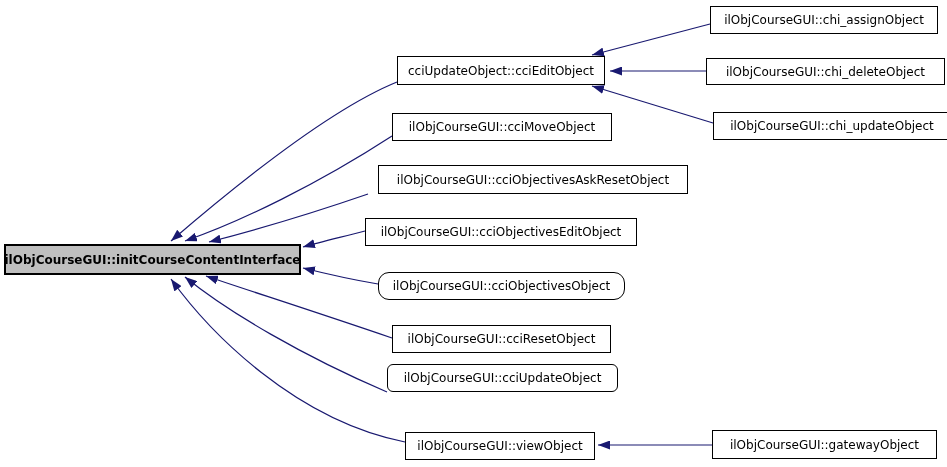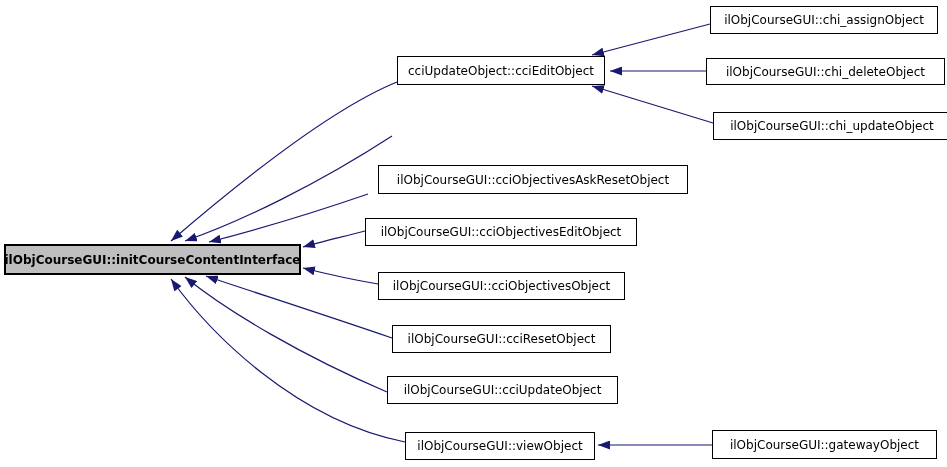--- a/index.html
+++ b/index.html
@@ -78,30 +78,31 @@
     <path class="edge" d="M710,24 L592,55" marker-end="url(#arrowhead)"></path>
     <path class="edge" d="M706,71 L610,71" marker-end="url(#arrowhead)"></path>
     <path class="edge" d="M713,123 L592,86" marker-end="url(#arrowhead)"></path>
     <path class="edge" d="M712,445 L598,445" marker-end="url(#arrowhead)"></path>
   </svg>
 
   <div class="node highlight" style="left:4px;top:244px;width:297px;height:31px;">ilObjCourseGUI::initCourseContentInterface</div>
 
   <div class="node" style="left:397px;top:56px;width:208px;height:29px;">cciUpdateObject::cciEditObject</div>
 
+  <div class="node" style="left:392px;top:113px;width:220px;height:28px;">ilObjCourseGUI::cciMoveObject</div>
 
   <div class="node" style="left:350px;top:165px;width:310px;height:29px;margin-left:28px;">ilObjCourseGUI::cciObjectivesAskResetObject</div>
 
   <div class="node" style="left:365px;top:218px;width:272px;height:28px;">ilObjCourseGUI::cciObjectivesEditObject</div>
 
-  <div class="node" style="left:378px;top:272px;width:247px;height:28px;">ilObjCourseGUI::cciObjectivesObject</div>
+  <div class="node" style="left:378px;top:272px;width:247px;height:28px;border-radius:11px;">ilObjCourseGUI::cciObjectivesObject</div>
 
   <div class="node" style="left:392px;top:325px;width:219px;height:28px;">ilObjCourseGUI::cciResetObject</div>
 
-  <div class="node" style="left:387px;top:376px;width:231px;height:28px;">ilObjCourseGUI::cciUpdateObject</div>
+  <div class="node" style="left:387px;top:364px;width:231px;height:28px;border-radius:6px;">ilObjCourseGUI::cciUpdateObject</div>
 
   <div class="node" style="left:405px;top:432px;width:190px;height:28px;">ilObjCourseGUI::viewObject</div>
 
   <div class="node" style="left:710px;top:6px;width:228px;height:28px;">ilObjCourseGUI::chi_assignObject</div>
 
   <div class="node" style="left:706px;top:58px;width:239px;height:27px;text-align:right;">ilObjCourseGUI::chi_deleteObject</div>
 
   <div class="node" style="left:713px;top:112px;width:238px;height:28px;">ilObjCourseGUI::chi_updateObject</div>
 
   <div class="node" style="left:712px;top:430px;width:225px;height:29px;">ilObjCourseGUI::gatewayObject</div>

